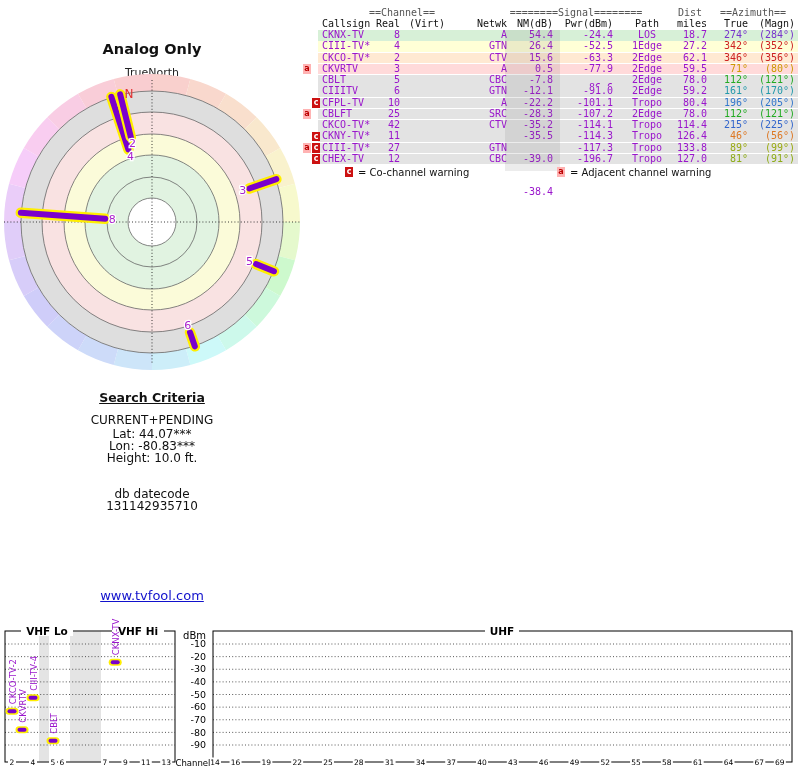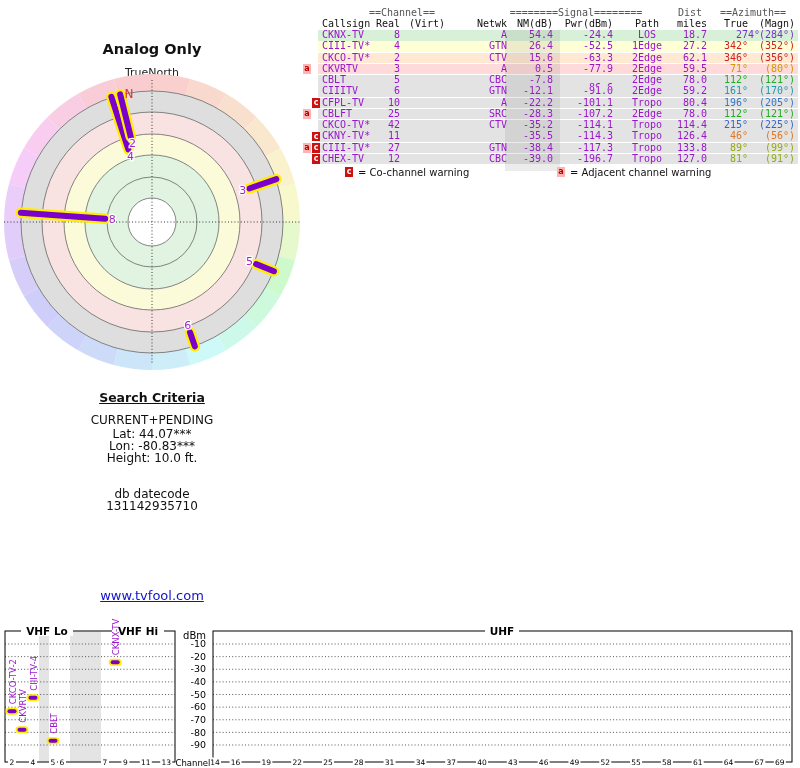--- a/index.html
+++ b/index.html
@@ -131,21 +131,21 @@
     <div id="table-rows">
         <div class="trow" style="top: 24px; background: rgb(215, 240, 215);">
           <span class="cell c-cs" style="color: rgb(154, 22, 204);">CKNX-TV</span>
           <span class="cell c-re" style="color: rgb(154, 22, 204);">8</span>
           <span class="cell c-vi" style="color: rgb(154, 22, 204);"></span>
           <span class="cell c-ne" style="color: rgb(154, 22, 204);">A</span>
           <span class="cell c-nm" style="color: rgb(154, 22, 204);">54.4</span>
           <span class="cell c-pw" style="color: rgb(154, 22, 204);">-24.4</span>
           <span class="cell c-pa" style="color: rgb(154, 22, 204);">LOS</span>
           <span class="cell c-mi" style="color: rgb(154, 22, 204);">18.7</span>
-          <span class="cell c-tr" style="color: rgb(119, 51, 204); padding-left: 12px;">274°</span>
+          <span class="cell c-tr" style="color: rgb(119, 51, 204);">274°</span>
           <span class="cell c-ma" style="color: rgb(119, 51, 204);">(284°)</span>
         </div>
         <div class="trow" style="top: 35.25px; background: rgb(255, 255, 214);">
           <span class="cell c-cs" style="color: rgb(154, 22, 204);">CIII-TV*</span>
           <span class="cell c-re" style="color: rgb(154, 22, 204);">4</span>
           <span class="cell c-vi" style="color: rgb(154, 22, 204);"></span>
           <span class="cell c-ne" style="color: rgb(154, 22, 204);">GTN</span>
           <span class="cell c-nm" style="color: rgb(154, 22, 204);">26.4</span>
           <span class="cell c-pw" style="color: rgb(154, 22, 204);">-52.5</span>
           <span class="cell c-pa" style="color: rgb(154, 22, 204);">1Edge</span>
@@ -251,21 +251,21 @@
           <span class="cell c-mi" style="color: rgb(154, 22, 204);">126.4</span>
           <span class="cell c-tr" style="color: rgb(221, 119, 34);">46°</span>
           <span class="cell c-ma" style="color: rgb(221, 119, 34);">(56°)</span>
         </div>
         <span class="warnbox warn-c" style="left: 12px; top: 125.75px;">c</span>
         <div class="trow" style="top: 136.5px; background: rgb(227, 227, 227);">
           <span class="cell c-cs" style="color: rgb(154, 22, 204);">CIII-TV*</span>
           <span class="cell c-re" style="color: rgb(154, 22, 204);">27</span>
           <span class="cell c-vi" style="color: rgb(154, 22, 204);"></span>
           <span class="cell c-ne" style="color: rgb(154, 22, 204);">GTN</span>
-          <span class="cell c-nm" style="color: rgb(154, 22, 204);">-38.4</span>
+          <span class="cell c-nm" style="color: rgb(154, 22, 204); margin-top: 44px;">-38.4</span>
           <span class="cell c-pw" style="color: rgb(154, 22, 204);">-117.3</span>
           <span class="cell c-pa" style="color: rgb(154, 22, 204);">Tropo</span>
           <span class="cell c-mi" style="color: rgb(154, 22, 204);">133.8</span>
           <span class="cell c-tr" style="color: rgb(153, 170, 17);">89°</span>
           <span class="cell c-ma" style="color: rgb(153, 170, 17);">(99°)</span>
         </div>
         <span class="warnbox warn-a" style="left: 3px; top: 137px;">a</span>
         <span class="warnbox warn-c" style="left: 12px; top: 137px;">c</span>
         <div class="trow" style="top: 147.75px; background: rgb(227, 227, 227);">
           <span class="cell c-cs" style="color: rgb(154, 22, 204);">CHEX-TV</span>

